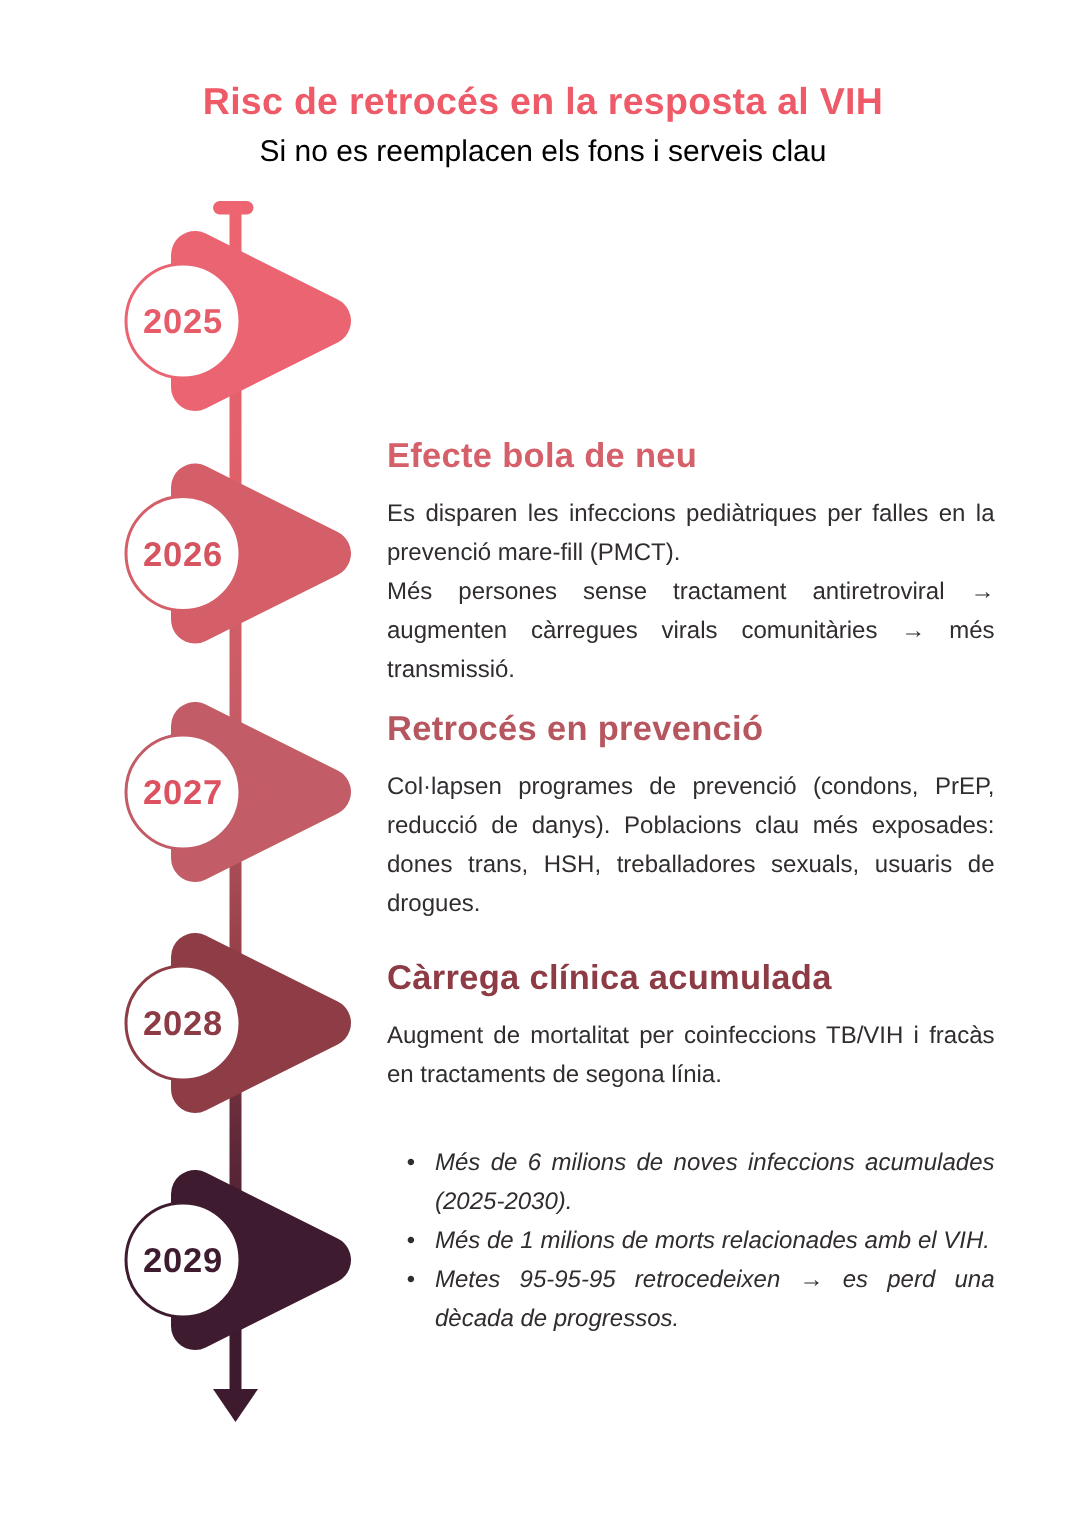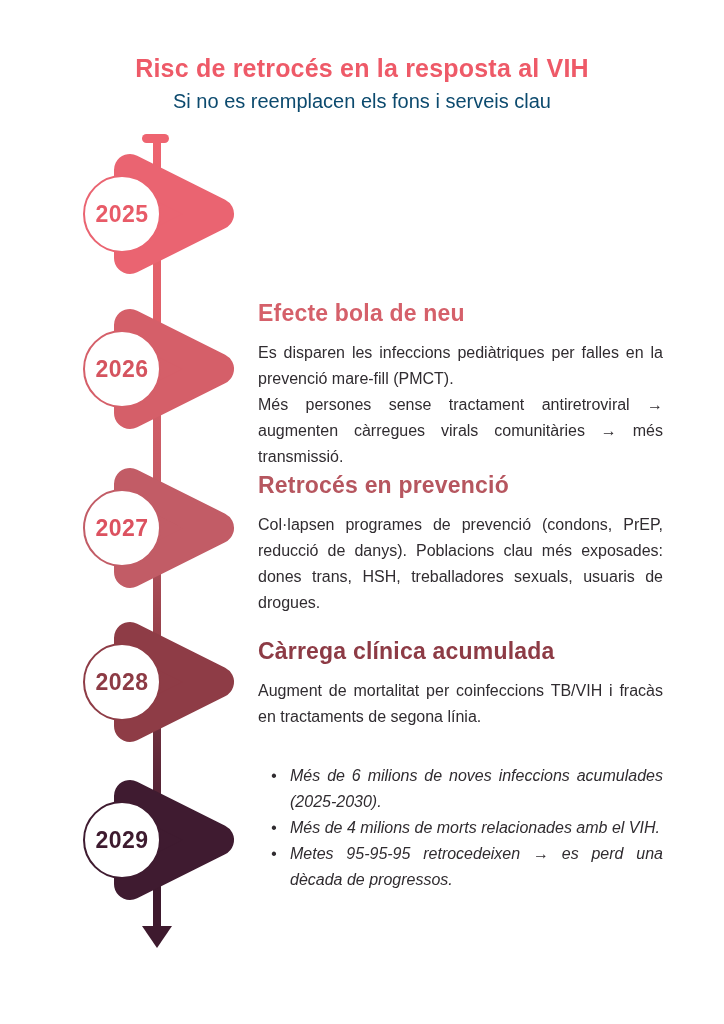--- a/index.html
+++ b/index.html
@@ -54,21 +54,21 @@
   }
   .m-2025 { top: 144px; }
   .m-2026 { top: 299px; }
   .m-2027 { top: 458px; }
   .m-2028 { top: 612px; }
   .m-2029 { top: 770px; }
 
   
   .row { position: absolute; left: 258px; width: 405px; }
   .r1 { top: 140px; }
-  .r2 { top: 300px; }
+  .r2 { top: 290px; }
   .r3 { top: 472px; }
   .r4 { top: 638px; }
   .r5 { top: 763px; }
   .row h2 {
     font-size: 23px; font-weight: 700; letter-spacing: 0.2px;
     margin-bottom: 13px;
   }
   .row p, .row ul {
     font-size: 16px; line-height: 26px; color: #302c30;
     text-align: justify;
@@ -81,21 +81,21 @@
     position: absolute; left: 13px; top: 0;
     color: #302c30; font-size: 16px;
   }
 </style>
 </head>
 <body>
 
 <div class="page">
 
   <h1 class="title" style="color: rgb(238, 90, 104);">Risc de retrocés en la resposta al VIH</h1>
-  <div class="subtitle" style="color: #0c4a6e;">Si no es reemplacen els fons i serveis clau</div>
+  <div class="subtitle" style="color: #000000;">Si no es reemplacen els fons i serveis clau</div>
 
   <div class="tl-line"></div>
   <div class="tl-cap"></div>
   <div class="tl-arrowhead"></div>
 
   <svg class="marker m-2025" viewBox="0 0 170 140">
     <g style="color: rgb(234, 100, 113);">
       <path d="M60 26 L60 114 L148 70 Z" fill="currentColor" stroke="currentColor" stroke-width="32" stroke-linejoin="round"></path>
       <circle cx="52" cy="70" r="38" fill="#ffffff" stroke="currentColor" stroke-width="2"></circle>
     </g>
@@ -147,18 +147,18 @@
   </div>
 
   <div class="row r4">
     <h2 style="color: rgb(141, 59, 69);">Càrrega clínica acumulada</h2>
     <p>Augment de mortalitat per coinfeccions TB/VIH i fracàs en tractaments de segona línia.</p>
   </div>
 
   <div class="row r5">
     <ul>
       <li>Més de 6 milions de noves infeccions acumulades (2025-2030).</li>
-      <li>Més de 4 milions de morts relacionades amb el VIH.</li>
+      <li>Més de 1 milions de morts relacionades amb el VIH.</li>
       <li>Metes 95-95-95 retrocedeixen → es perd una dècada de progressos.</li>
     </ul>
   </div>
 
 </div>
 
 </body></html>

